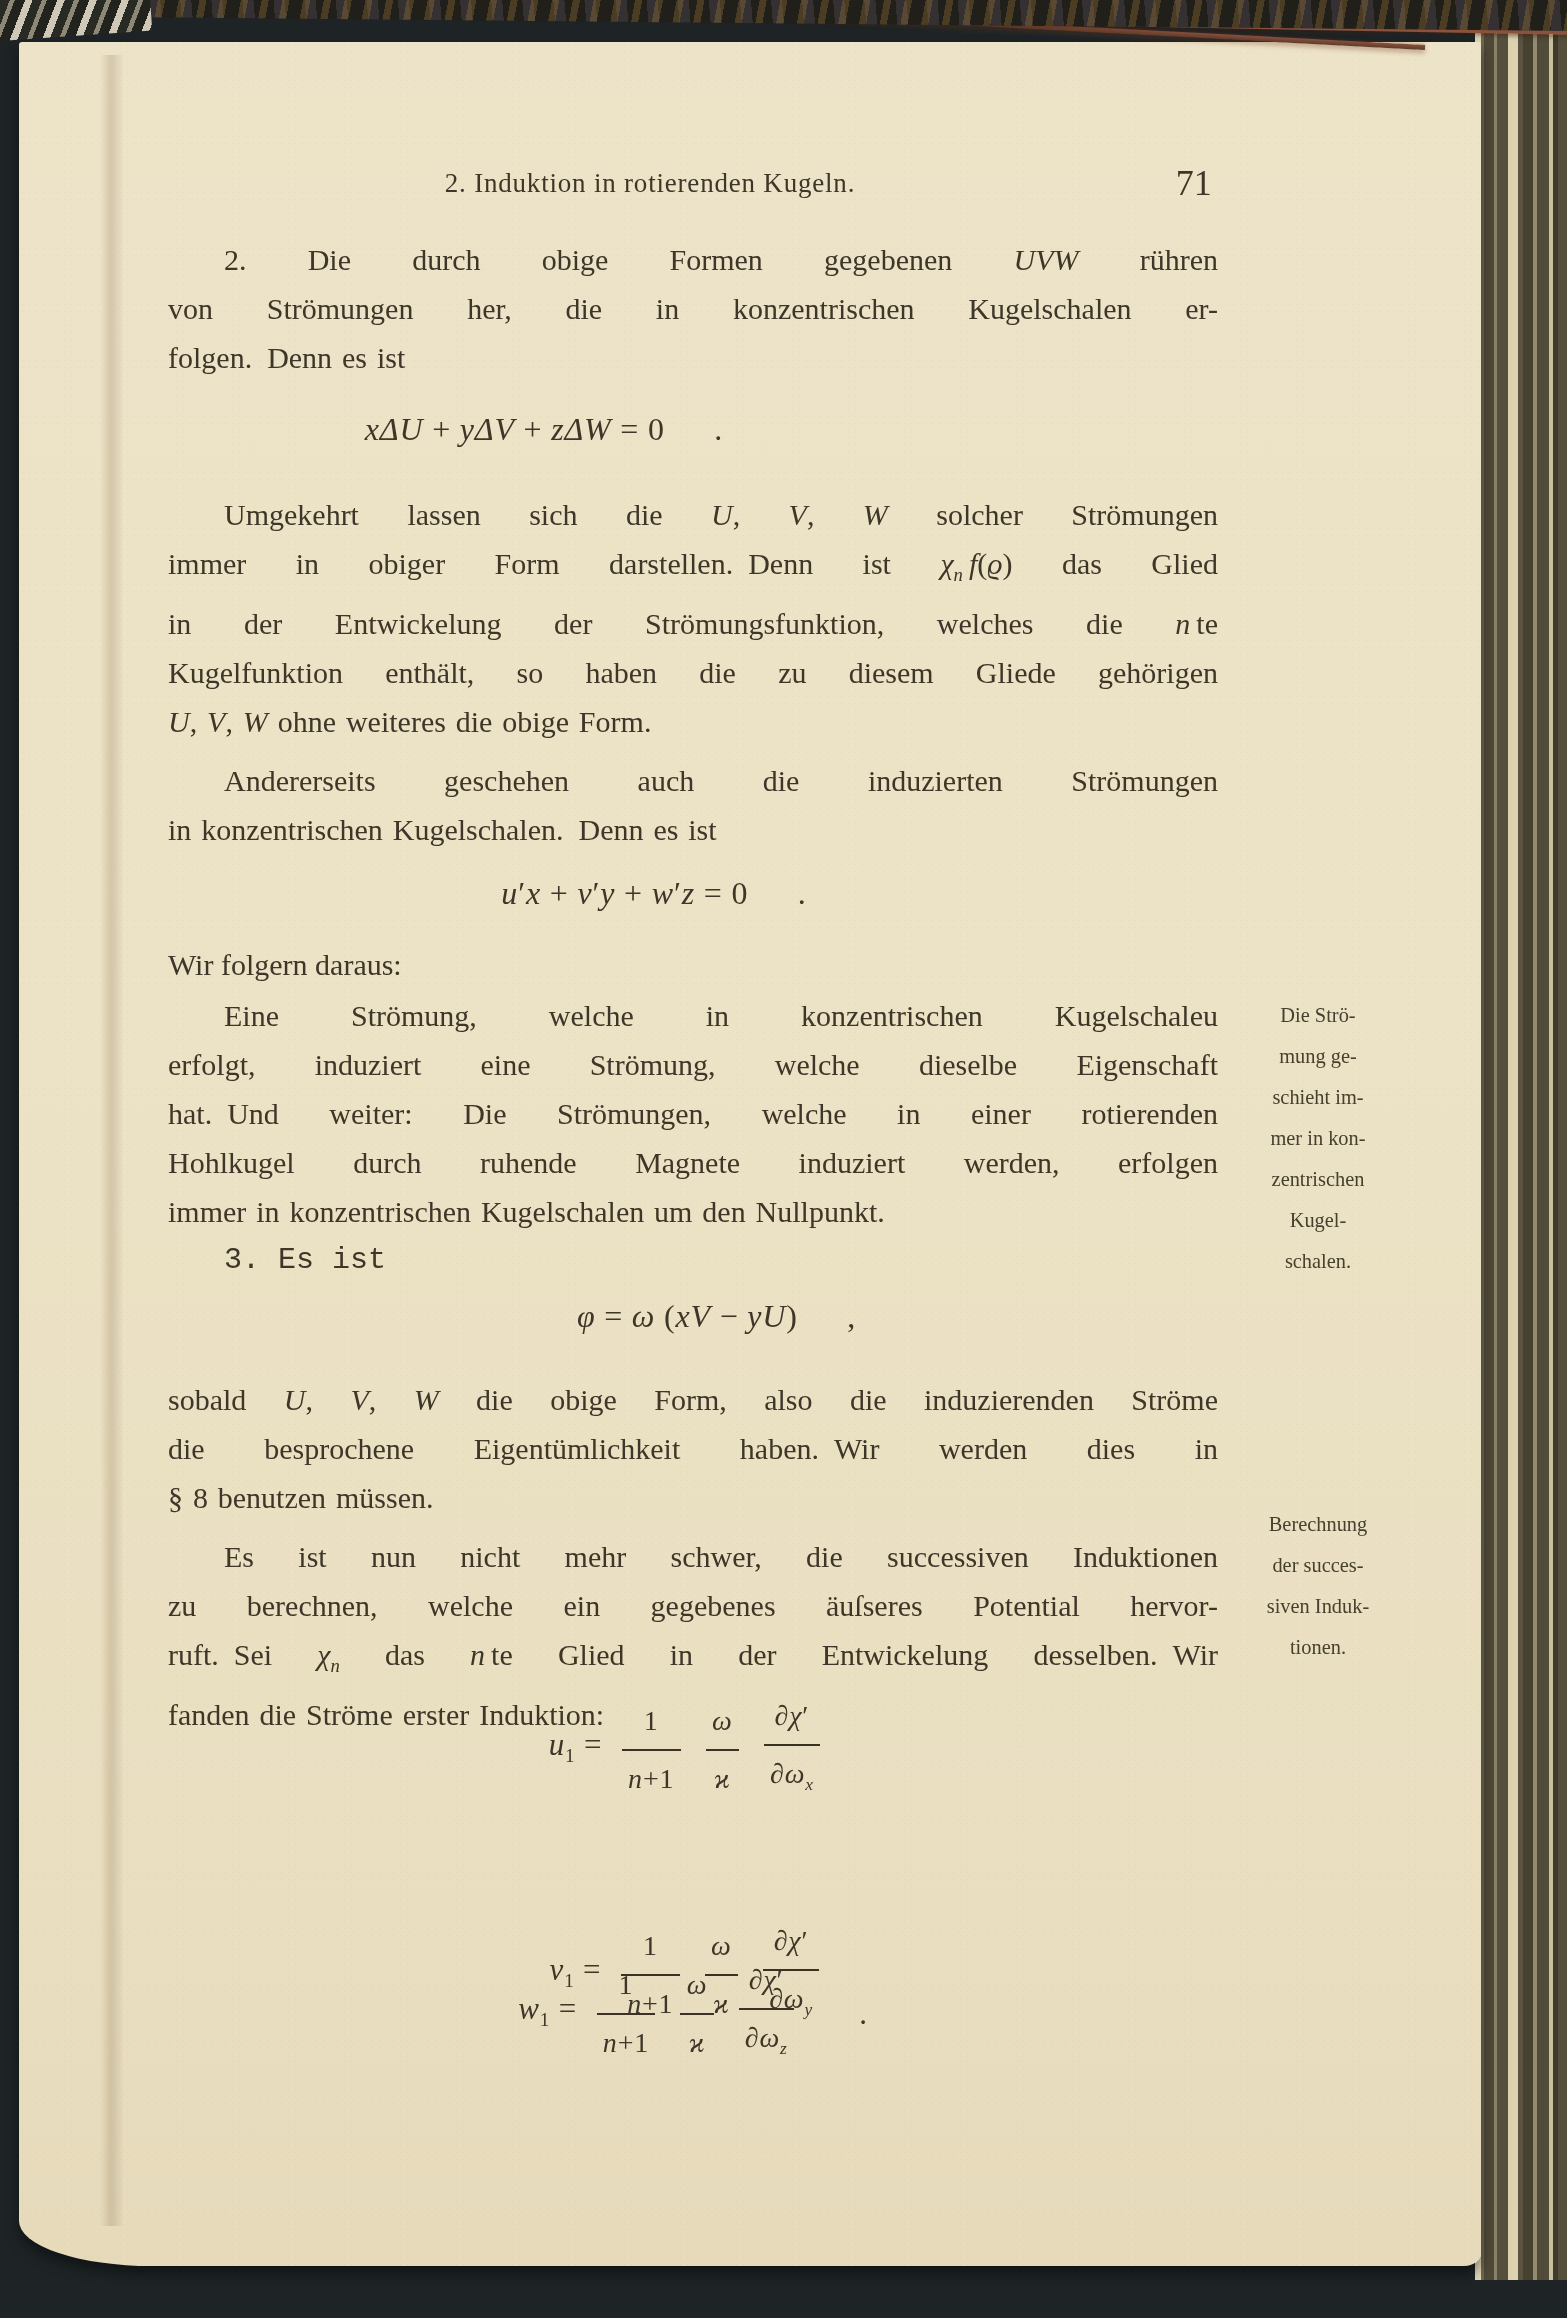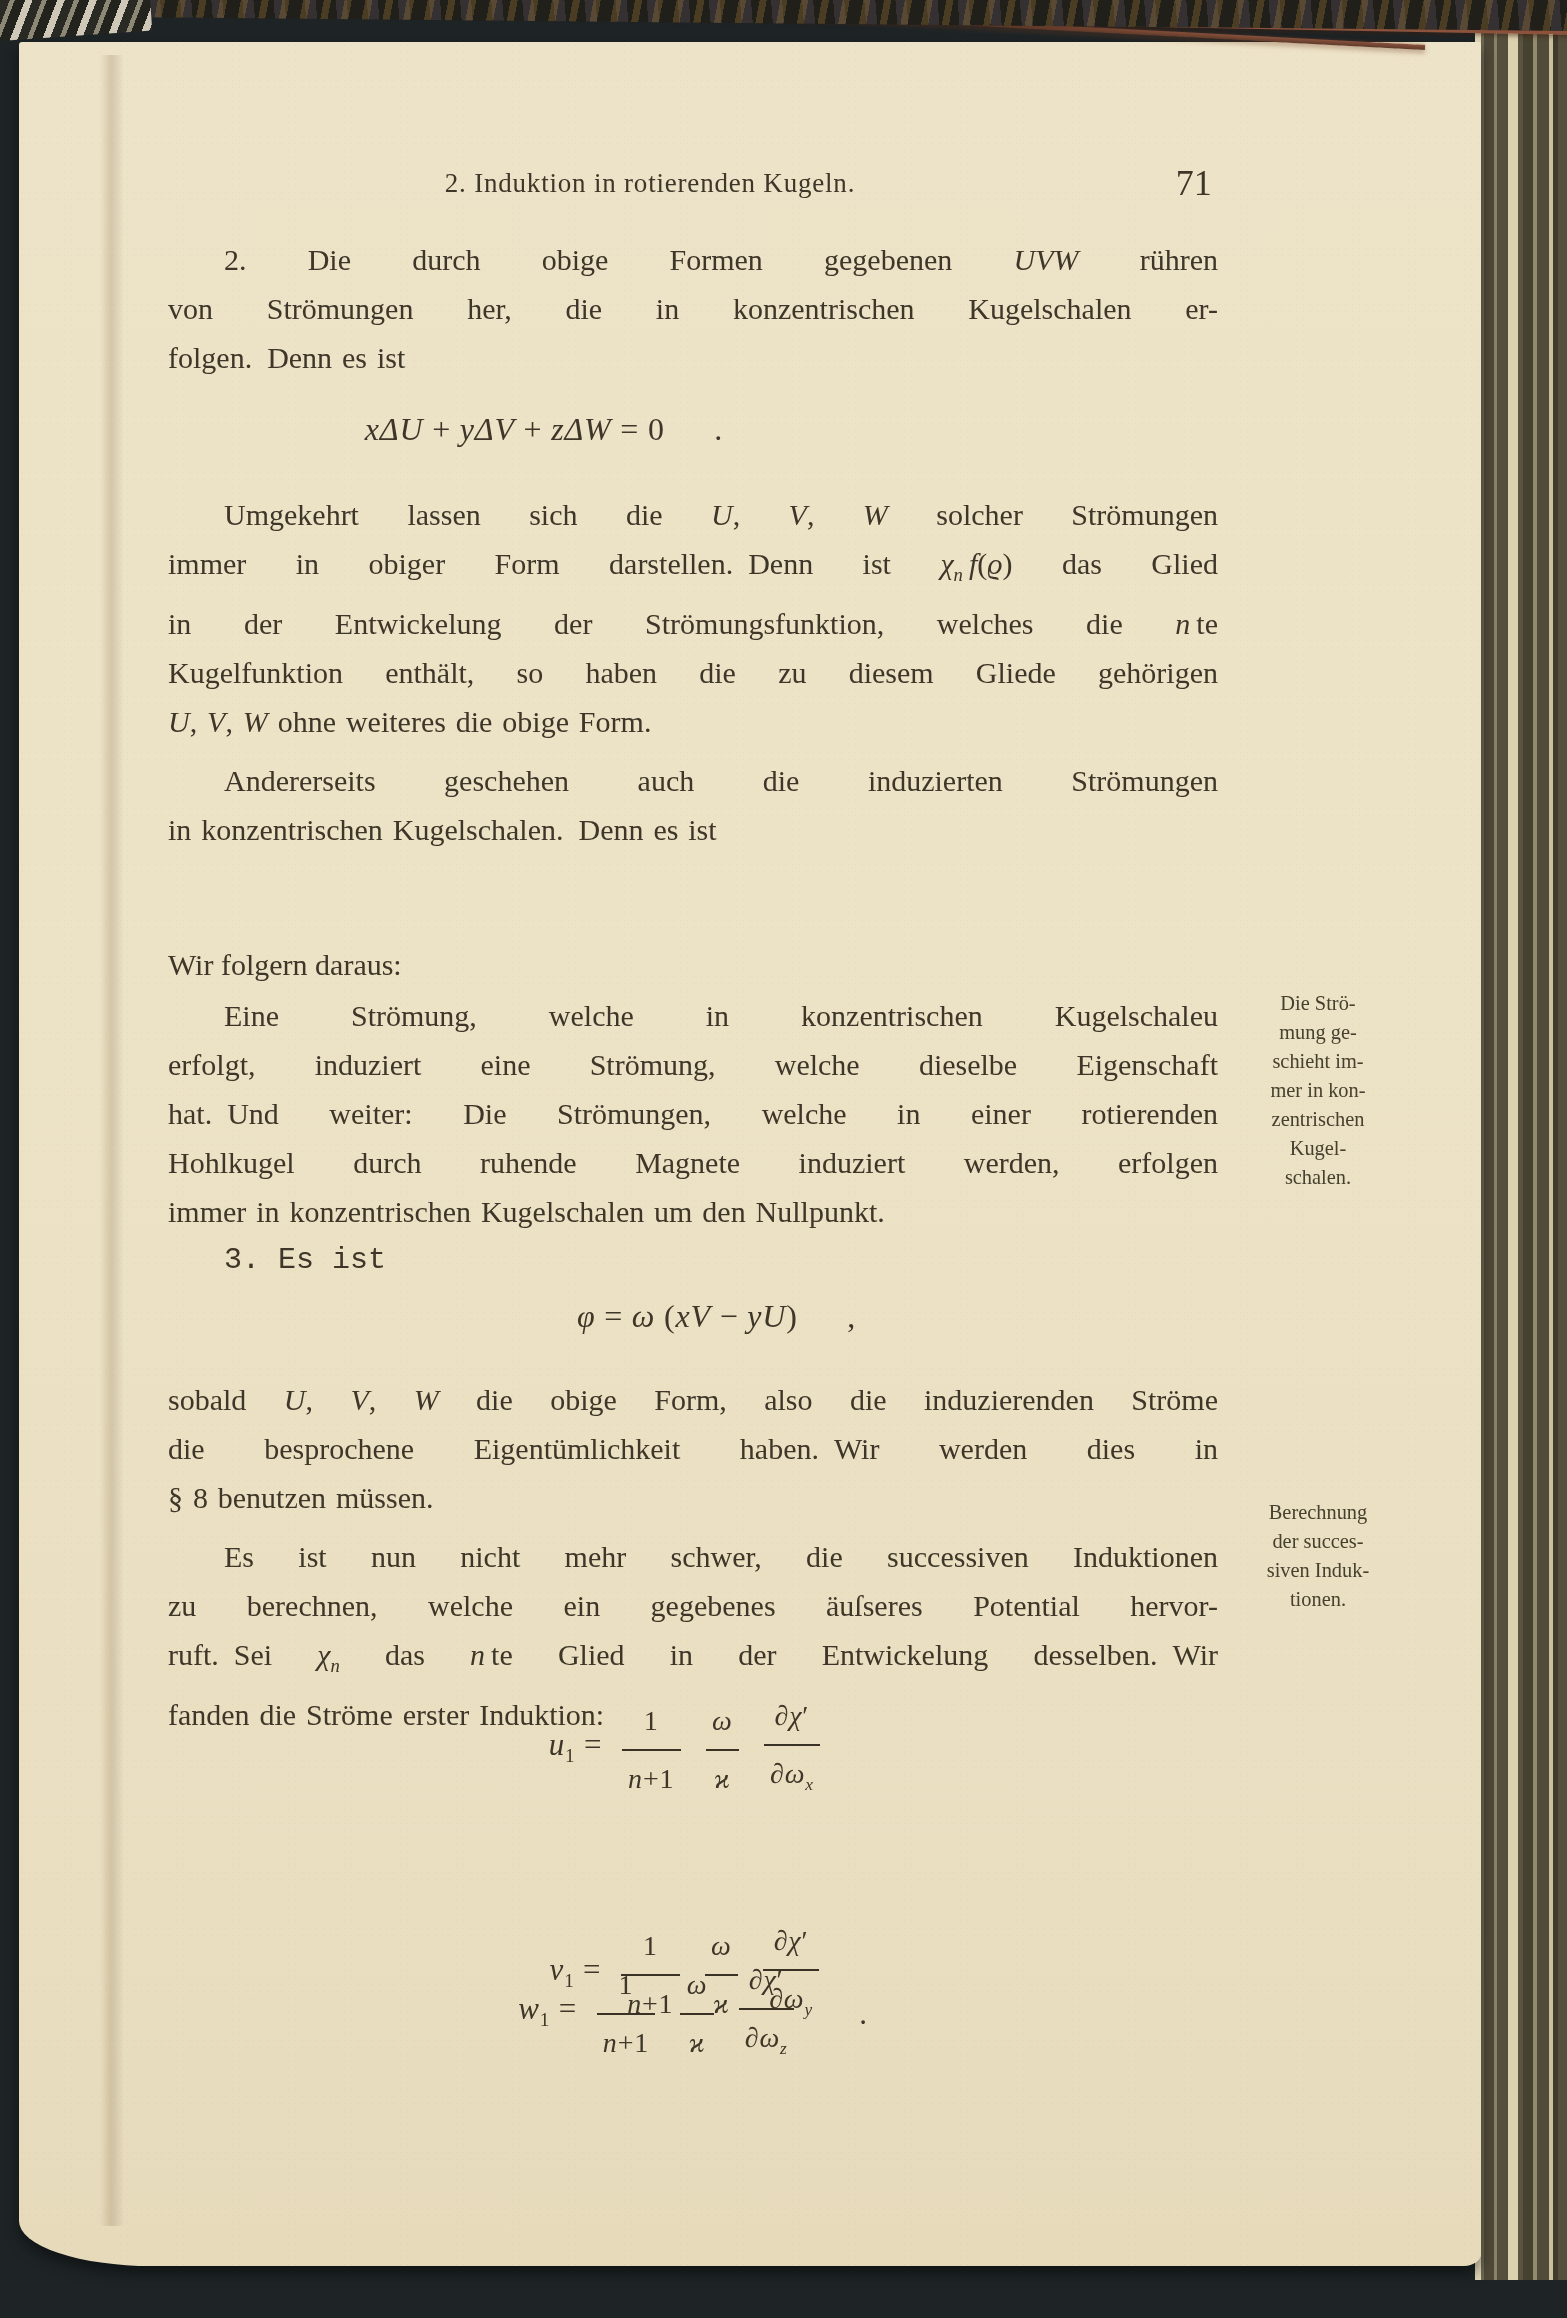--- a/index.html
+++ b/index.html
@@ -77,21 +77,21 @@
   .eq i{font-style:italic;}
   sub{font-size:62%;}
   .eq-frac{font-size:28px;}
   .eq-frac .lhs{display:inline-block;vertical-align:middle;margin-right:7px;font-size:31px;}
   .frac{display:inline-block;vertical-align:middle;text-align:center;margin:0 12.5px;}
   .frac .num{display:block;padding:0 6.3px 5.5px;}
   .frac .den{display:block;border-top:2.4px solid #3b3226;padding:5.5px 6.3px 0;}
   .eq-frac .tail{display:inline-block;vertical-align:middle;margin-left:4.7px;font-size:31px;}
 
   .mnote{position:absolute;left:1227px;width:182px;font-size:20.4px;line-height:29px;text-align:center;color:#46402f;}
-  .mnote .tline{text-align:left;text-align-last:center;}
+  .mnote .tline{text-align:left;text-align-last:center;margin-top:12px;}
 </style>
 </head>
 <body>
 
 <div class="scene">
 
   <div class="fore-edge"></div>
   <div class="page"></div>
   <div class="crease"></div>
   <div class="page-top-line"></div>
@@ -120,20 +120,21 @@
         <div class="tline">in der Entwickelung der Strömungsfunktion, welches die <i>n</i> te</div>
         <div class="tline">Kugelfunktion enthält, so haben die zu diesem Gliede gehörigen</div>
         <div class="tline tlast"><i>U</i>, <i>V</i>, <i>W</i> ohne weiteres die obige Form.</div>
       </div>
 
     <div class="para indent" style="top:756px">
         <div class="tline">Andererseits geschehen auch die induzierten Strömungen</div>
         <div class="tline tlast">in konzentrischen Kugelschalen. Denn es ist</div>
       </div>
 
+    <div class="eq" style="top:871px;transform:translateX(-39px)"><i>u</i>′<i>x</i> + <i>v</i>′<i>y</i> + <i>w</i>′<i>z</i> = 0  .</div>
 
     <div class="single" style="top:940px">Wir folgern daraus:</div>
 
     <div class="para indent" style="top:991px">
         <div class="tline">Eine Strömung, welche in konzentrischen Kugelschaleu</div>
         <div class="tline">erfolgt, induziert eine Strömung, welche dieselbe Eigenschaft</div>
         <div class="tline">hat. Und weiter: Die Strömungen, welche in einer rotierenden</div>
         <div class="tline">Hohlkugel durch ruhende Magnete induziert werden, erfolgen</div>
         <div class="tline tlast">immer in konzentrischen Kugelschalen um den Nullpunkt.</div>
       </div>

